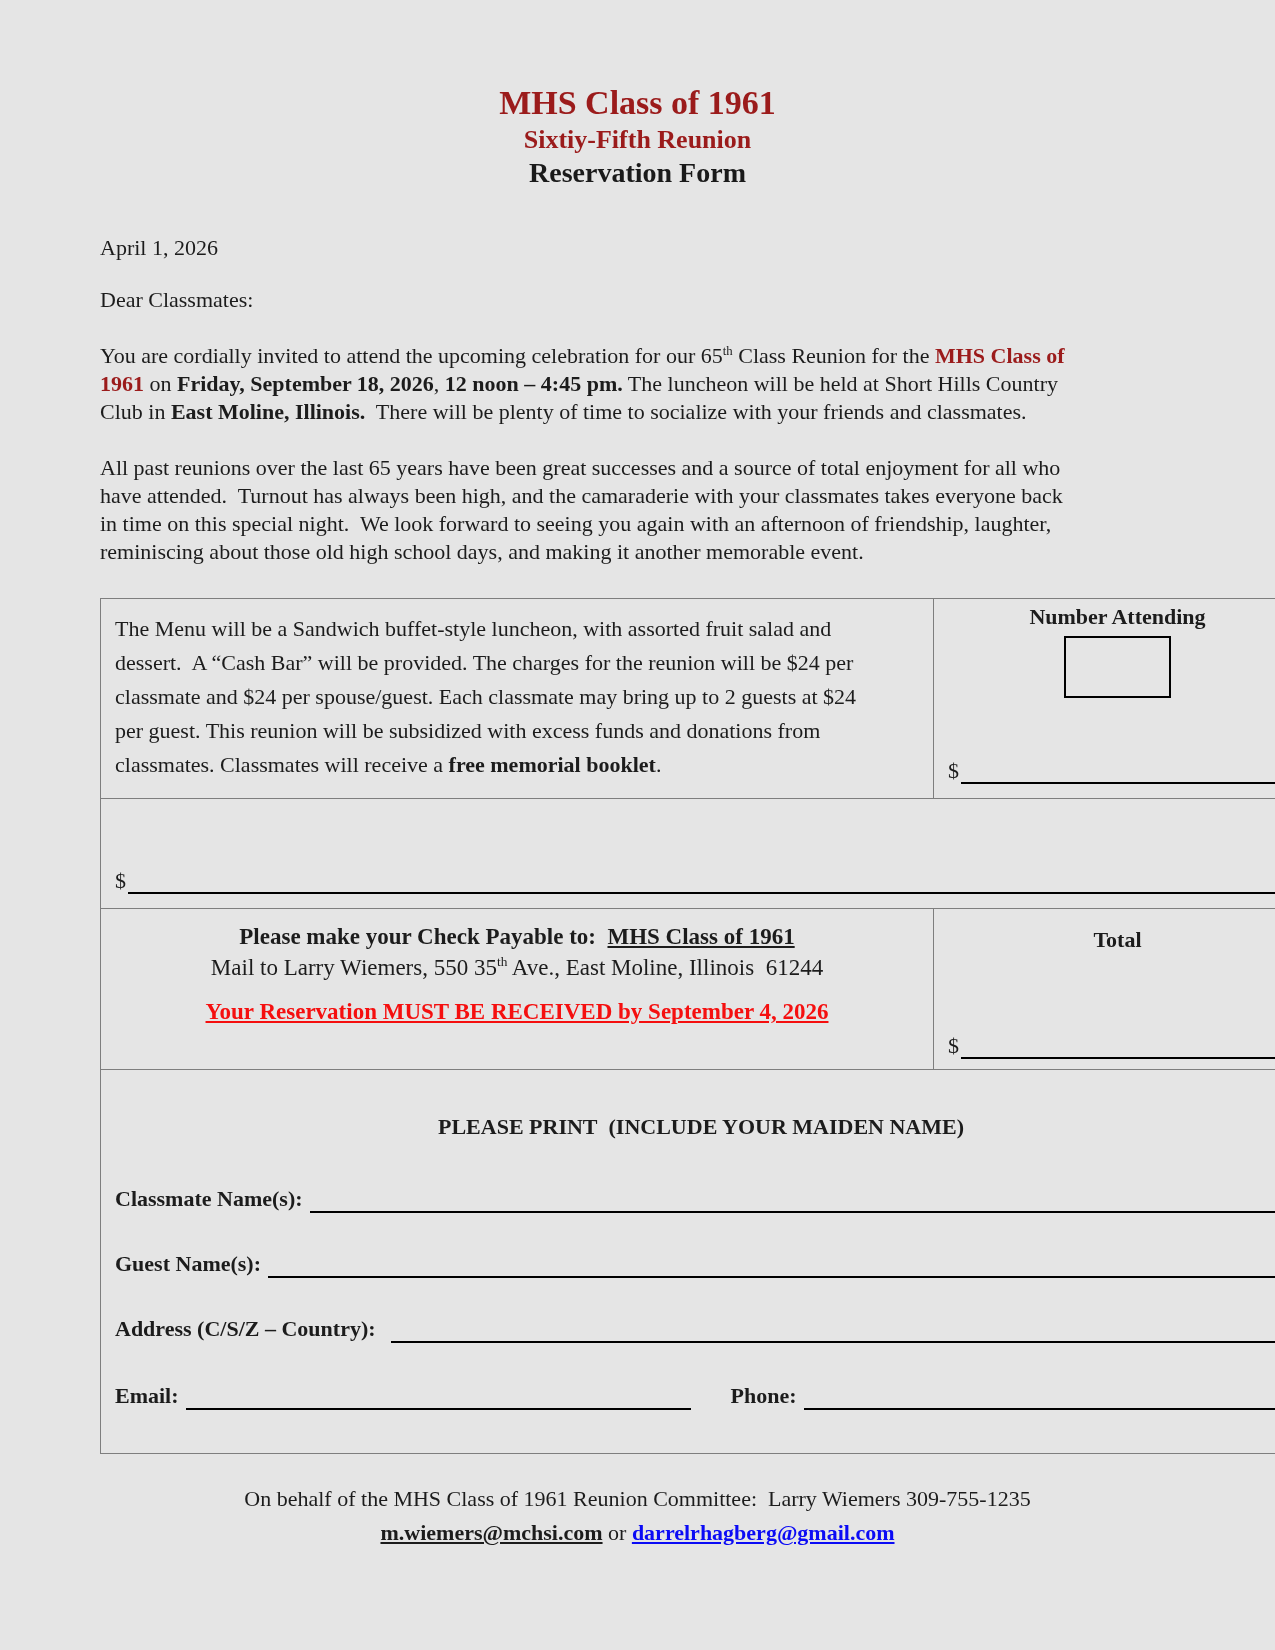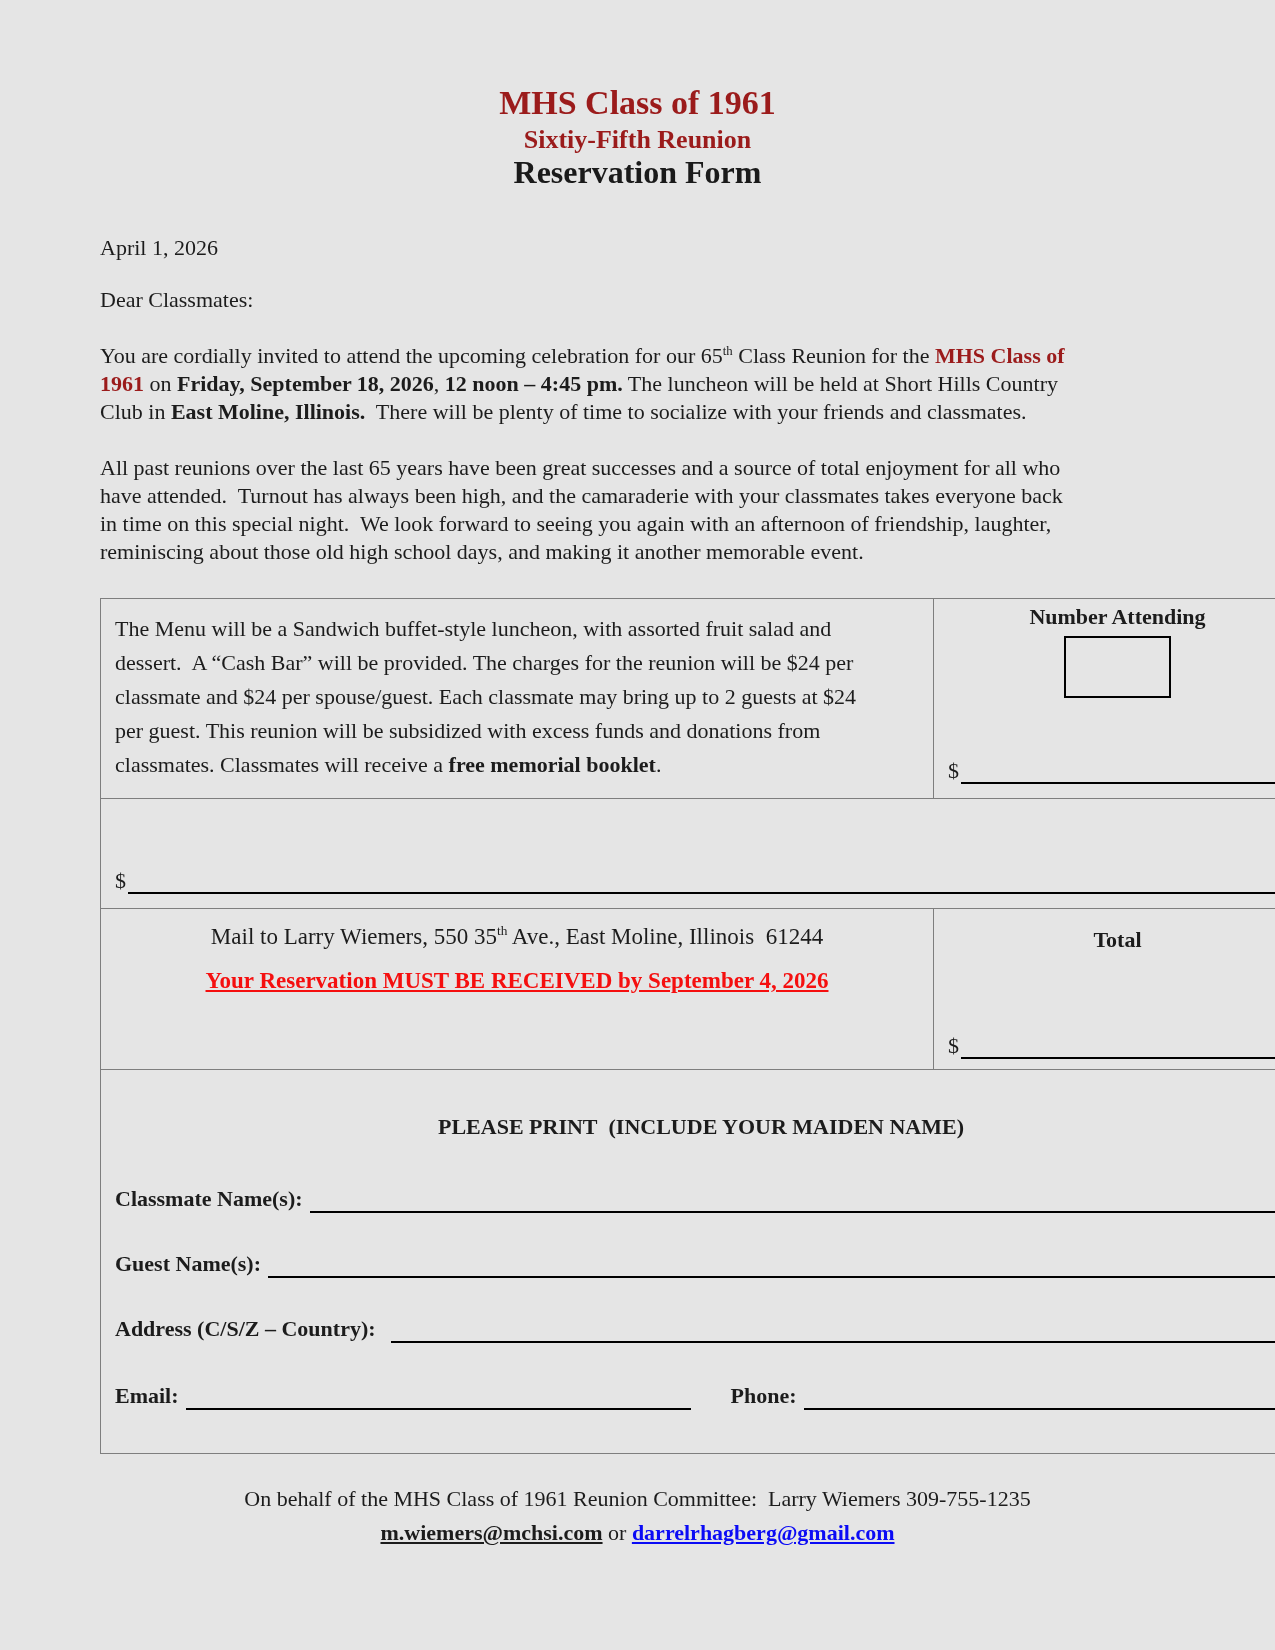--- a/index.html
+++ b/index.html
@@ -11,21 +11,21 @@
     color:#1c1c1c;
     font-family:"Liberation Serif","DejaVu Serif",serif;
     overflow:hidden;
   }
   sup{font-size:0.58em;line-height:0;vertical-align:super;}
 
   
   .doc-header{text-align:center;padding-top:83px;}
   .title-1{font-size:34px;line-height:40px;font-weight:bold;color:#9b1b1b;}
   .title-2{font-size:26px;line-height:33px;font-weight:bold;color:#9b1b1b;}
-  .title-3{font-size:32px;line-height:33px;font-weight:bold;color:#1a1a1a;}
+  .title-3{font-size:28px;line-height:33px;font-weight:bold;color:#1a1a1a;}
 
   
   .letter{margin-left:100px;width:985px;font-size:22px;line-height:28px;}
   .date-line{margin-top:45px;}
   .salutation{margin-top:24px;}
   .para{margin-top:28px;}
 
   
   .rtable{
     margin-left:100px;margin-top:32px;
@@ -106,20 +106,21 @@
       <div class="cell-right">
         <div class="amount-line">
           <span class="cur">$</span>
           <span class="blank"></span>
         </div>
       </div>
     </div>
 
     <div class="trow bordered row-check">
       <div class="cell-left">
+        <div><span style="font-weight: bold;">Please make your Check Payable to:&nbsp; </span><span style="font-weight: bold; text-decoration: underline;">MHS Class of 1961</span></div>
         <div><span>Mail to Larry Wiemers, 550 35</span><sup>th</sup><span> Ave., East Moline, Illinois&nbsp; 61244</span></div>
         <div class="deadline"><span style="font-weight: bold; text-decoration: underline; color: rgb(245, 15, 15);">Your Reservation MUST BE RECEIVED by September 4, 2026</span></div>
       </div>
       <div class="cell-right">
         <div class="total-label">Total</div>
         <div class="amount-line">
           <span class="cur">$</span>
           <span class="blank"></span>
         </div>
       </div>

